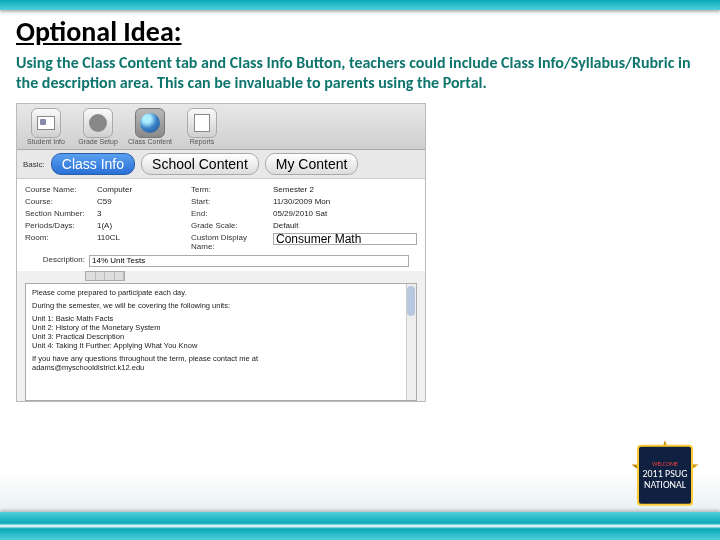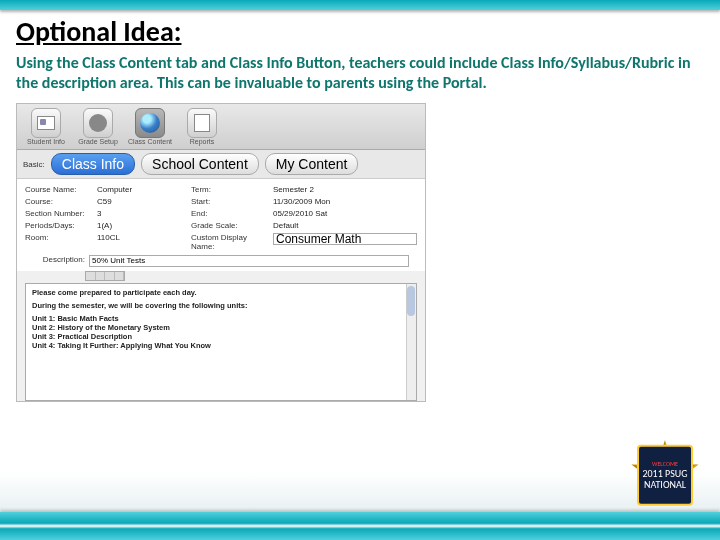--- a/index.html
+++ b/index.html
@@ -152,21 +152,20 @@
     margin: 0 0 0 8px;
     width: 392px;
     height: 118px;
     border:1px solid #aaa;
     background:#fff;
     padding:4px 6px;
     font-size:7.5px;
     color:#222;
     overflow:hidden;
     position:relative;
-    font-weight:bold;
   }
   .editor .scroll{
     position:absolute; right:0; top:0; bottom:0; width:10px;
     background:#eee; border-left:1px solid #ccc;
   }
   .editor .thumb{
     position:absolute; right:1px; top:2px; width:8px; height:30px;
     background:#b8c8e0; border-radius:4px;
   }
   .editor p{ margin-bottom:4px;}
@@ -272,36 +271,40 @@
       <div class="fv">Default</div>
 
       <div class="fl">Room:</div>
       <div class="fv">110CL</div>
       <div class="fl">Custom Display Name:</div>
       <div class="fv"><input class="finput" value="Consumer Math" style=""></div>
     </div>
 
     <div class="desc-row">
       <div class="desc-label">Description:</div>
-      <div class="desc-text">50% Unit Tests</div>
+      <div class="desc-text">14% Unit Tests</div>
     </div>
     <div class="rich-bar">
         <span></span>
         <span></span>
         <span></span>
         <span></span>
       </div>
 
     <div class="editor">
       <p>Please come prepared to participate each day.</p>
       <p>During the semester, we will be covering the following units:</p>
       <div>Unit 1: Basic Math Facts</div>
       <div>Unit 2: History of the Monetary System</div>
       <div>Unit 3: Practical Description</div>
       <div>Unit 4: Taking It Further: Applying What You Know</div>
+      <p style="margin-top:4px;">
+        <span>If you have any questions throughout the term, please contact me at</span><br>
+        <span>adams@myschooldistrict.k12.edu</span>
+      </p>
       <div class="scroll">
           <div class="thumb"></div>
         </div>
     </div>
   </div>
 </div>
 
 <div class="badge">
   <div class="star"></div>
   <div class="sign">

